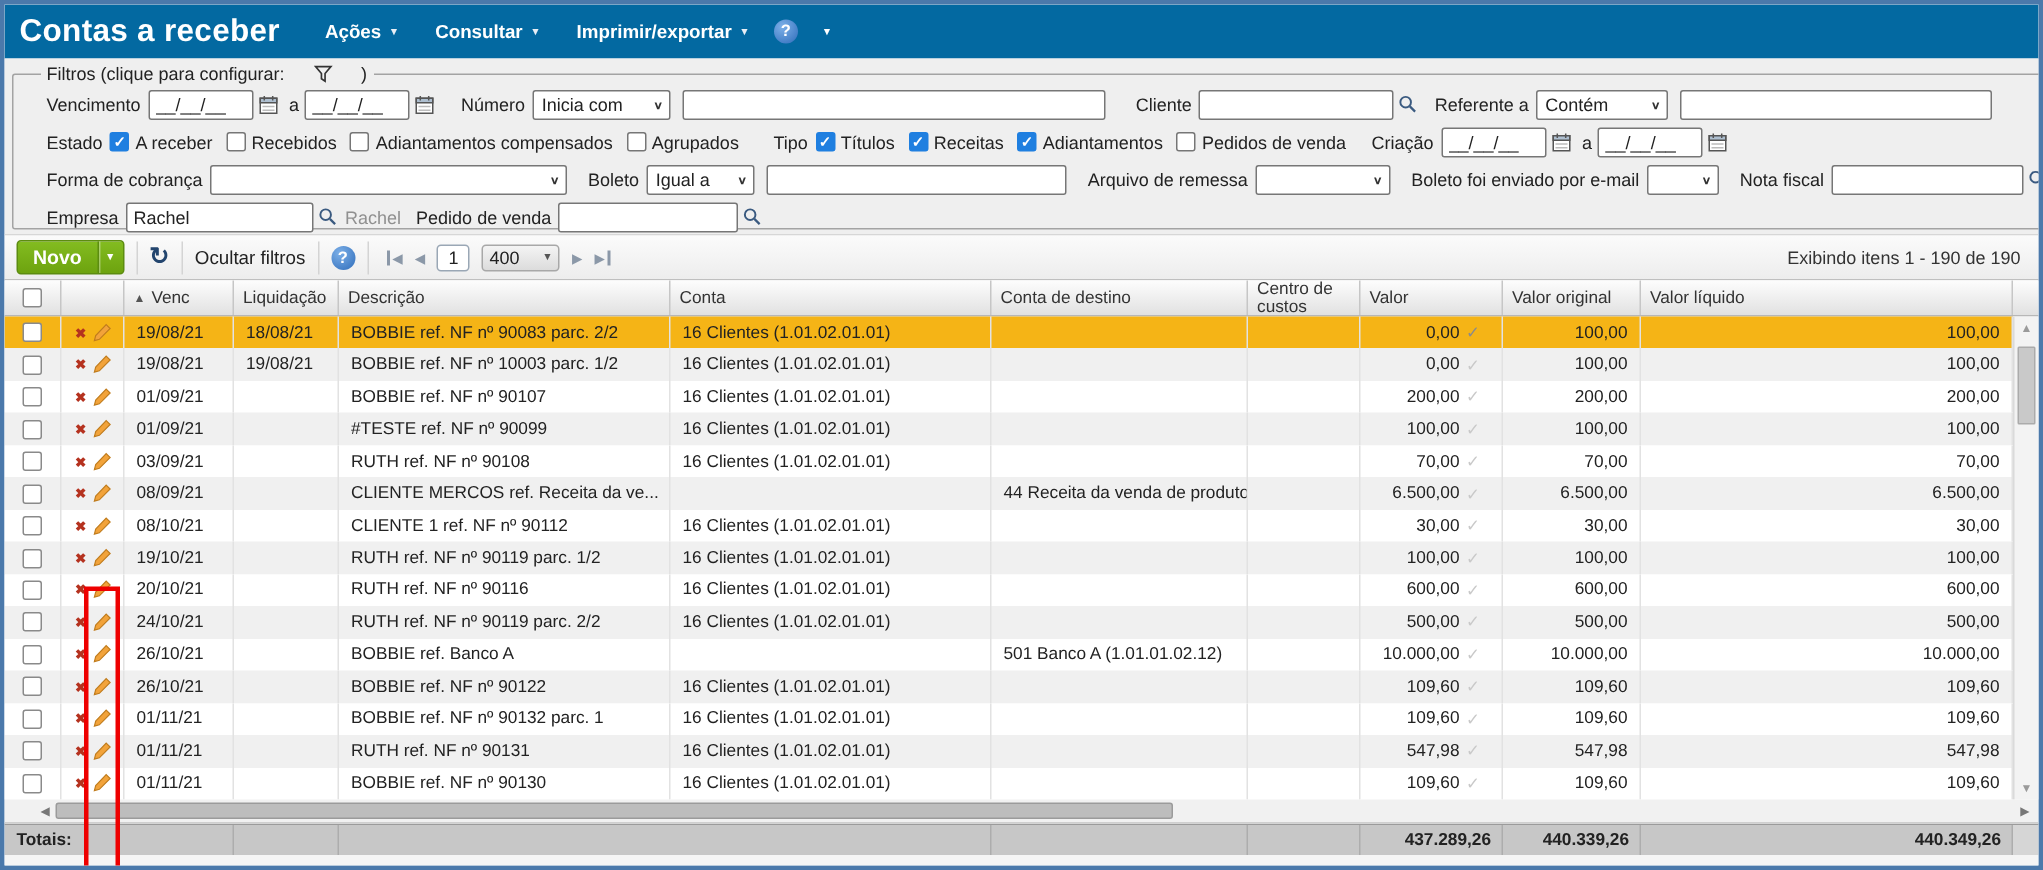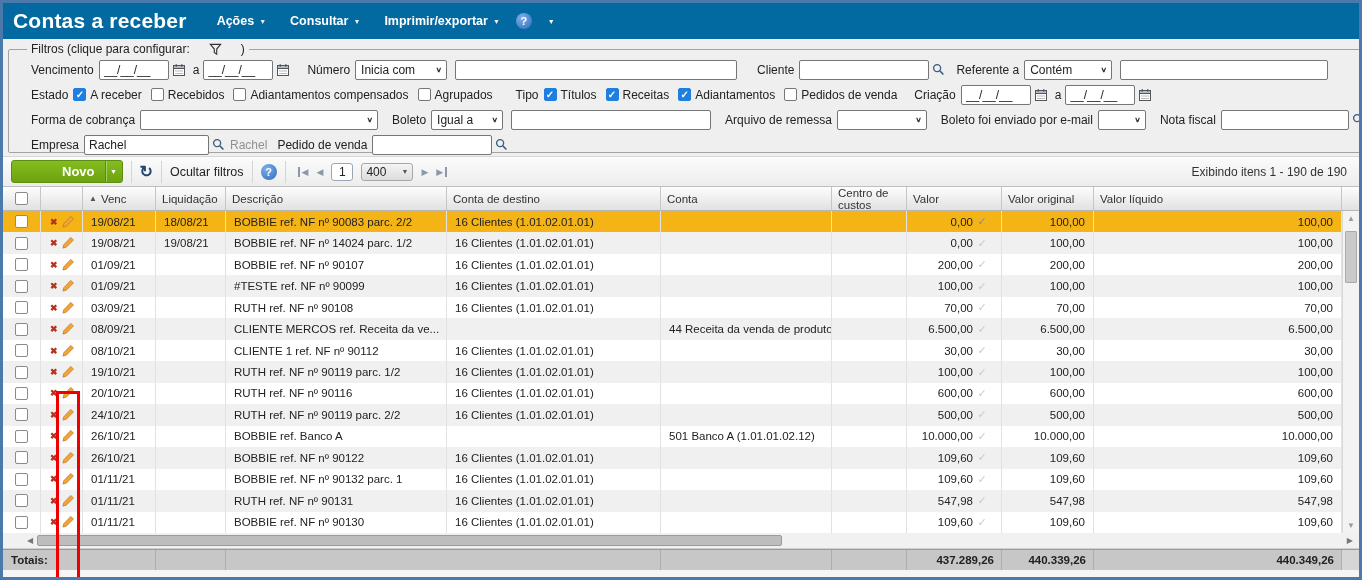--- a/index.html
+++ b/index.html
@@ -33,21 +33,21 @@
   .icon-btn{ display:inline-flex; align-items:center; margin:0 3px; cursor:pointer;}
   .cb-item{ display:inline-flex; align-items:center; margin-right:9px;}
   .cb{ width:13px; height:13px; border:1px solid #767676; border-radius:2px; background:#fff; display:inline-flex; align-items:center; justify-content:center; font-size:10px; color:#fff; cursor:pointer;}
   .cb.on{ background:#1f7fe0; border-color:#1f7fe0; font-weight:bold;}
   .cb-label{ margin-left:4px;}
   .grey-hint{ color:#909090; margin:0 10px 0 2px;}
   .gap8{width:8px;} .gap14{width:14px;} .gap20{width:20px;}
   
   .toolbar{ height:30px; background:linear-gradient(#fbfbfb,#ededed); border-bottom:1px solid #bfbfbf; display:flex; align-items:center; padding:0 8px; flex:0 0 auto;}
   .novo-btn{ height:23px; background:linear-gradient(#83bc20,#6da30f); border:1px solid #5c8c10; border-radius:3px; display:inline-flex; align-items:center; color:#fff; cursor:pointer;}
-  .novo-label{ font-size:13px; font-weight:bold; padding:0 10px;margin-left:40px;}
+  .novo-label{ font-size:13px; font-weight:bold; padding:0 10px;}
   .novo-sep{ width:1px; height:21px; background:#5c8c10; box-shadow:1px 0 0 rgba(255,255,255,.35);}
   .novo-caret{ width:16px; text-align:center; font-size:7px;}
   .tb-sep{ width:1px; height:22px; background:#d4d4d4; margin:0 8px;}
   .refresh{ font-size:16px; font-weight:bold; color:#23456e; cursor:pointer; line-height:1;}
   .tb-link{ font-size:12.5px; color:#222; cursor:pointer;}
   .pg{ font-size:9px; color:#8b98a8; margin:0 4px; cursor:pointer;}
   .pg-first{ border-left:2px solid #8b98a8; padding-left:2px;}
   .pg-last{ border-right:2px solid #8b98a8; padding-right:2px;}
   .page-box{ width:22px; height:18px; background:#fff; border:1px solid #9aa7b5; border-radius:3px; font-size:12px; color:#222; display:inline-flex; align-items:center; justify-content:center; margin:0 4px;}
   .size-sel{ width:52px; height:18px; background:linear-gradient(#f4f4f4,#dcdcdc); border:1px solid #a8a8a8; border-radius:3px; font-size:12px; color:#222; display:inline-flex; align-items:center; justify-content:space-between; padding:0 4px; margin:0 4px; cursor:pointer;}
@@ -338,22 +338,22 @@
       <div class="th center" style="padding:0">
           <span class="hdr-cb"></span>
         </div>
       <div class="th"></div>
       <div class="th">
           <span class="sort-arrow">▲</span>
           <span>Venc</span>
         </div>
       <div class="th">Liquidação</div>
       <div class="th">Descrição</div>
+      <div class="th">Conta</div>
       <div class="th">Conta de destino</div>
-      <div class="th">Conta</div>
       <div class="th">Centro de custos</div>
       <div class="th">Valor</div>
       <div class="th">Valor original</div>
       <div class="th">Valor líquido</div>
       <div class="th" style="border-right:none"></div>
     </div>
 
     <div class="tbody">
   <div class="tr selected">
     <div class="td c-check">
@@ -384,21 +384,21 @@
             <span class="row-cb"></span>
           </div>
     <div class="td c-icons">
       <span class="xicon">✖</span>
       <svg class="pencil" width="14" height="14" viewBox="0 0 16 16">
               <path d="M11.2 1.6 L14.2 4.6 L6 12.8 L2.2 13.8 L3.2 10 Z" fill="#f2a33a" stroke="#c07c1d" stroke-width="0.9"></path>
             </svg>
     </div>
     <div class="td c-venc">19/08/21</div>
     <div class="td c-liq">19/08/21</div>
-    <div class="td c-desc">BOBBIE ref. NF nº 14024 parc. 1/2</div>
+    <div class="td c-desc">BOBBIE ref. NF nº 10003 parc. 1/2</div>
     <div class="td c-conta">16 Clientes (1.01.02.01.01)</div>
     <div class="td c-dest"></div>
     <div class="td c-centro"></div>
     <div class="td c-valor">
             <span>0,00</span>
             <span class="vcheck">✓</span>
           </div>
     <div class="td c-vo">100,00</div>
     <div class="td c-vl">100,00</div>
   </div>

